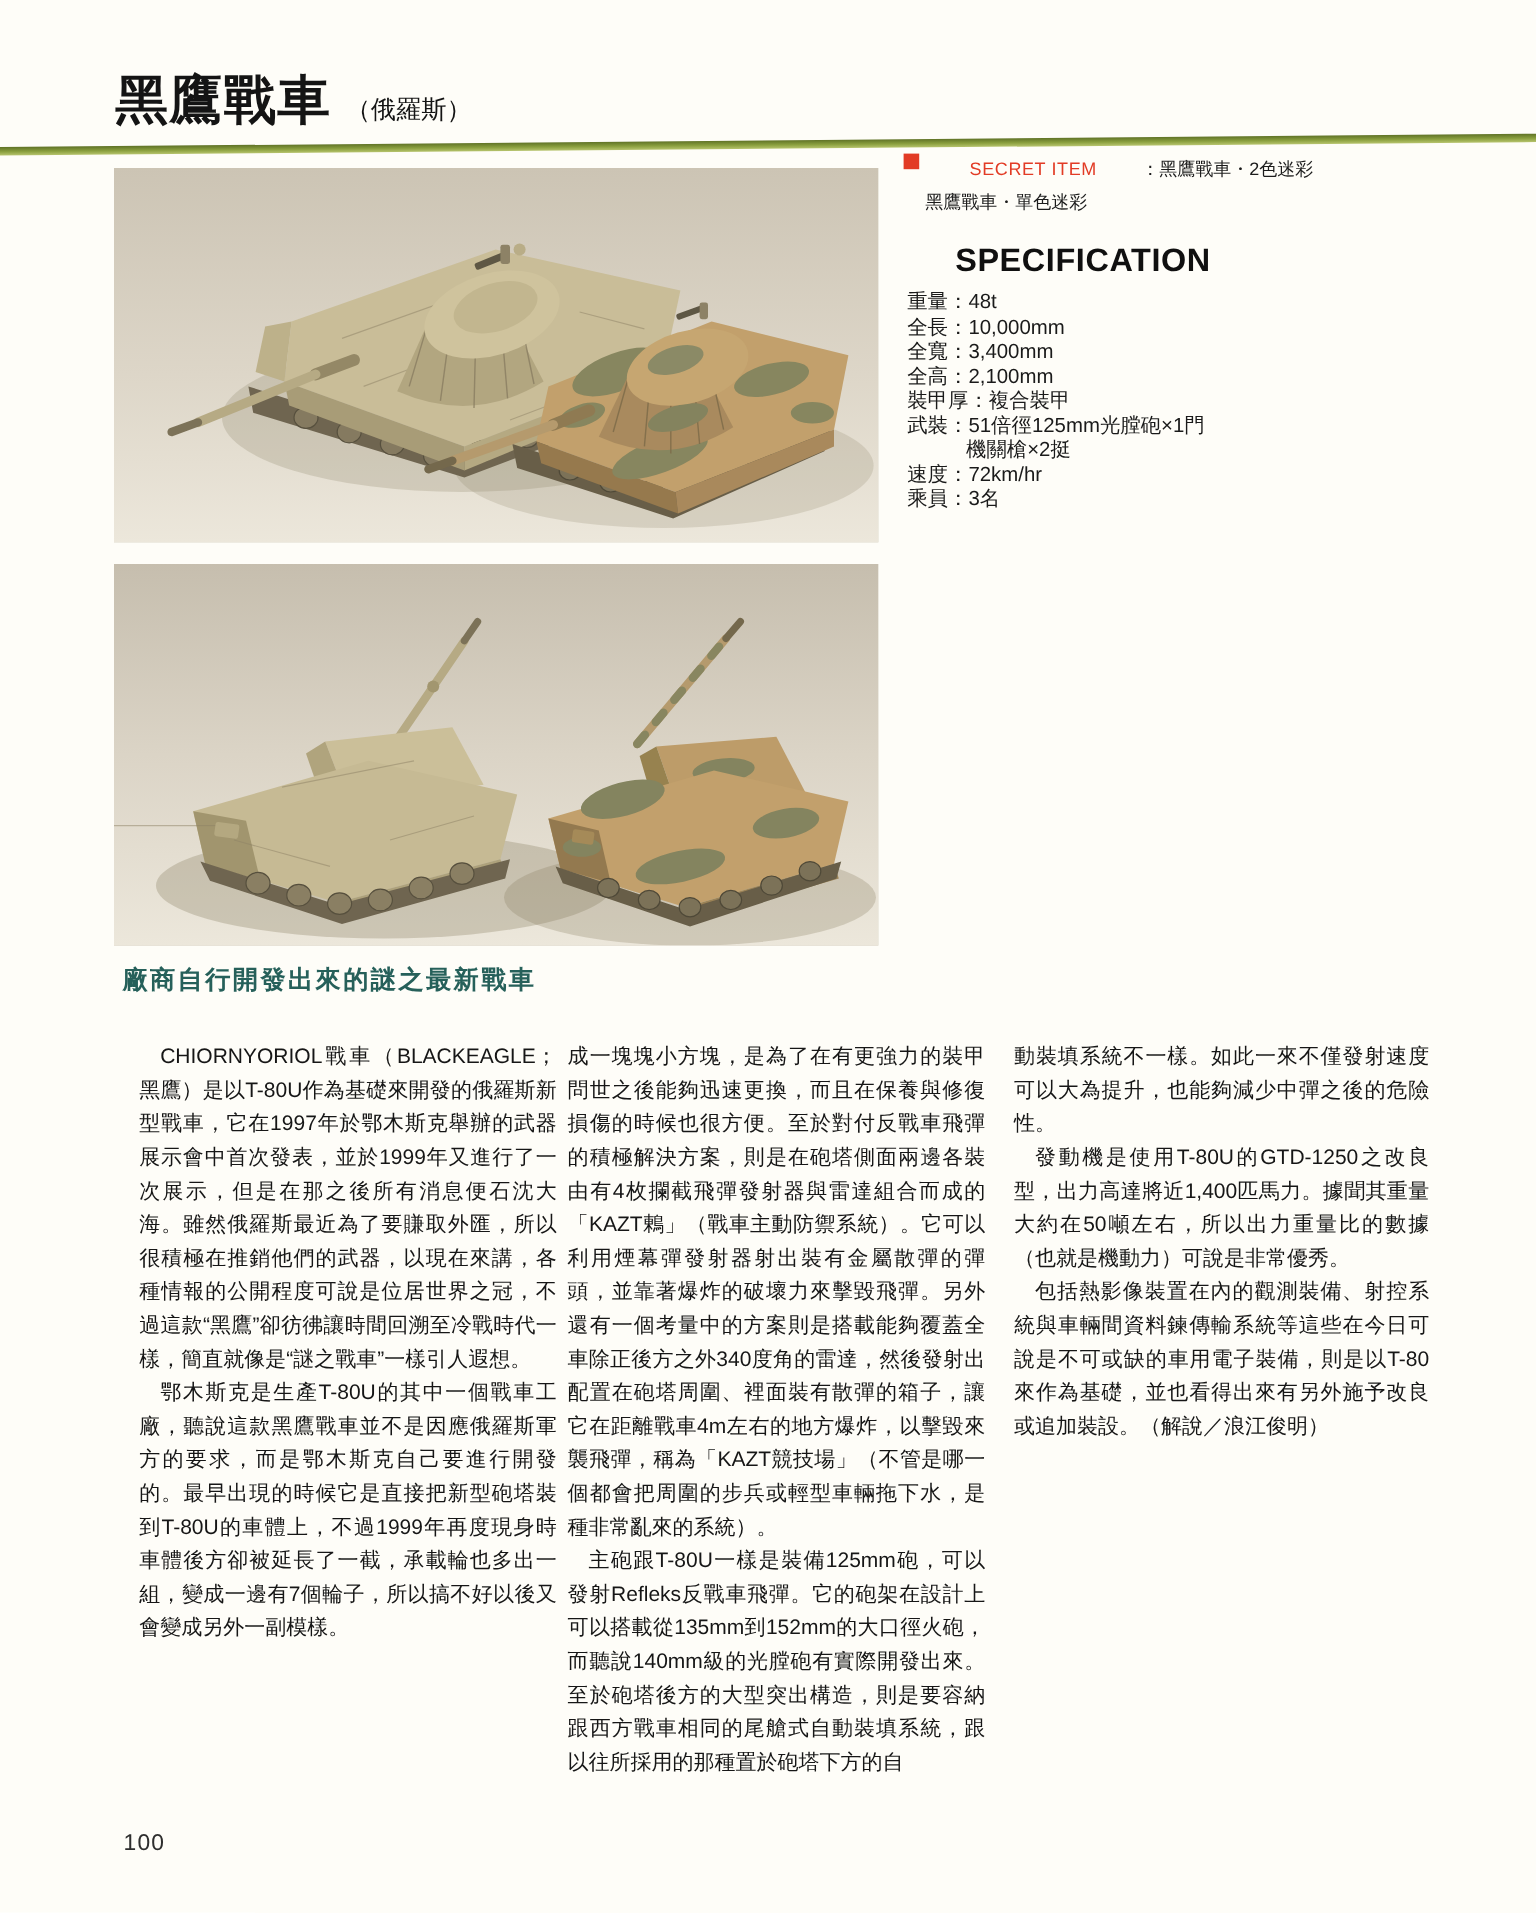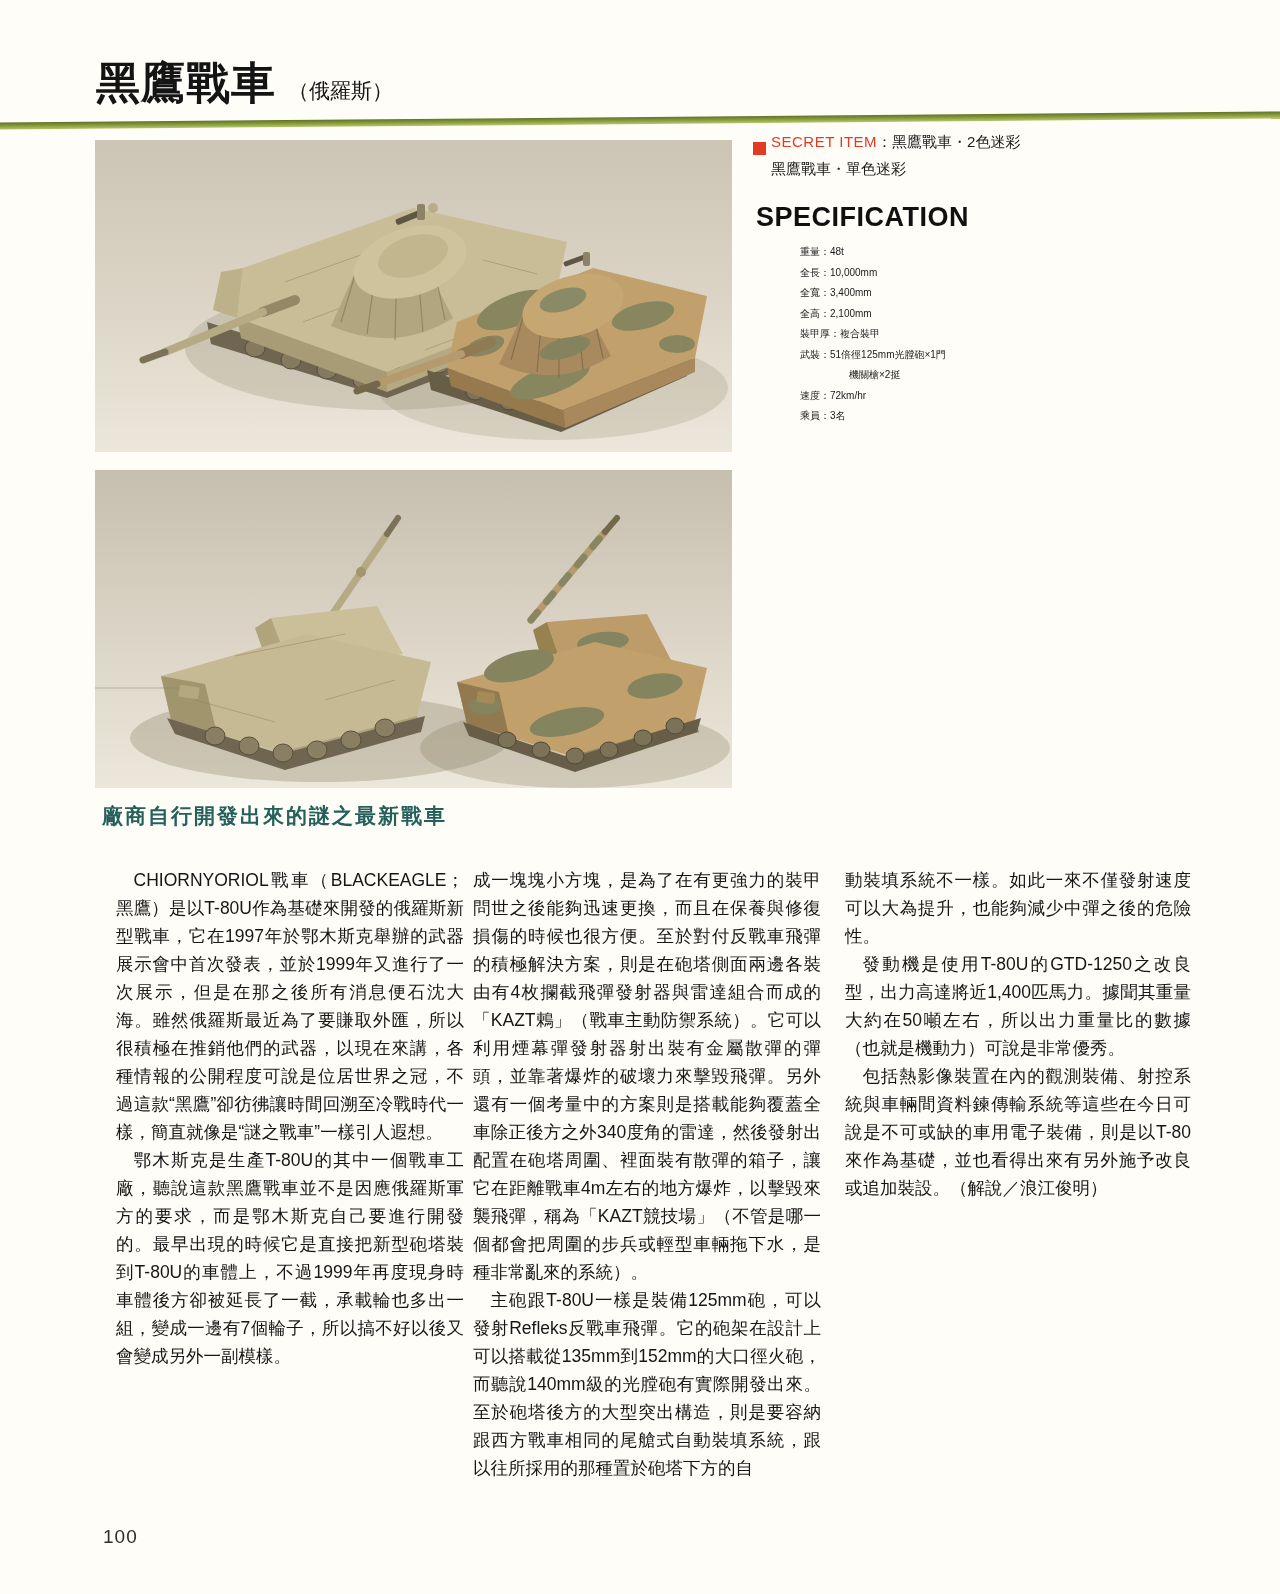--- a/index.html
+++ b/index.html
@@ -18,27 +18,27 @@
     background:linear-gradient(to bottom,#5f7226,#8ba03f 55%,#b7c46e);
     transform:rotate(-0.5deg);
   }
   
   .photo{position:absolute;left:95px;width:637px;overflow:hidden;background:#d8d1c3;}
   .photo-top{top:140px;height:312px;}
   .photo-bottom{top:470px;height:318px;}
   .photo svg{display:block;}
   
   .secret-item{position:absolute;left:753px;top:128px;font-size:15px;line-height:27px;color:#1c1c1c;}
-  .secret-line1{display:flex;align-items:flex-end;}
+  .secret-line1{display:flex;align-items:flex-start;gap:37px;}
   .red-sq{display:inline-block;width:13px;height:13px;background:#e23b25;margin-right:5px;flex:none;}
   .red-label{color:#e23b25;letter-spacing:0.5px;margin-right:0;}
   .secret-line2{padding-left:18px;}
   
-  .spec-heading{position:absolute;left:756px;top:202px;margin:0;font-size:27px;font-weight:bold;letter-spacing:0.5px;color:#101010;}
-  .spec-list{position:absolute;left:800px;top:242px;font-size:10px;line-height:20.5px;color:#1a1a1a;}
+  .spec-heading{position:absolute;left:796px;top:202px;margin:0;font-size:27px;font-weight:bold;letter-spacing:0.5px;color:#101010;}
+  .spec-list{position:absolute;left:756px;top:242px;font-size:17px;line-height:20.5px;color:#1a1a1a;}
   .spec-line.indent{padding-left:49px;}
   
   .article-heading{
     position:absolute;left:102px;top:802px;margin:0;
     font-size:21px;font-weight:bold;letter-spacing:2px;color:#26605a;
   }
   .col{position:absolute;top:866px;width:348px;font-size:17.5px;line-height:28px;text-align:justify;color:#161616;}
   .col p{margin:0;}
   .col p.pi{text-indent:1em;}
   .col1{left:116px;}

